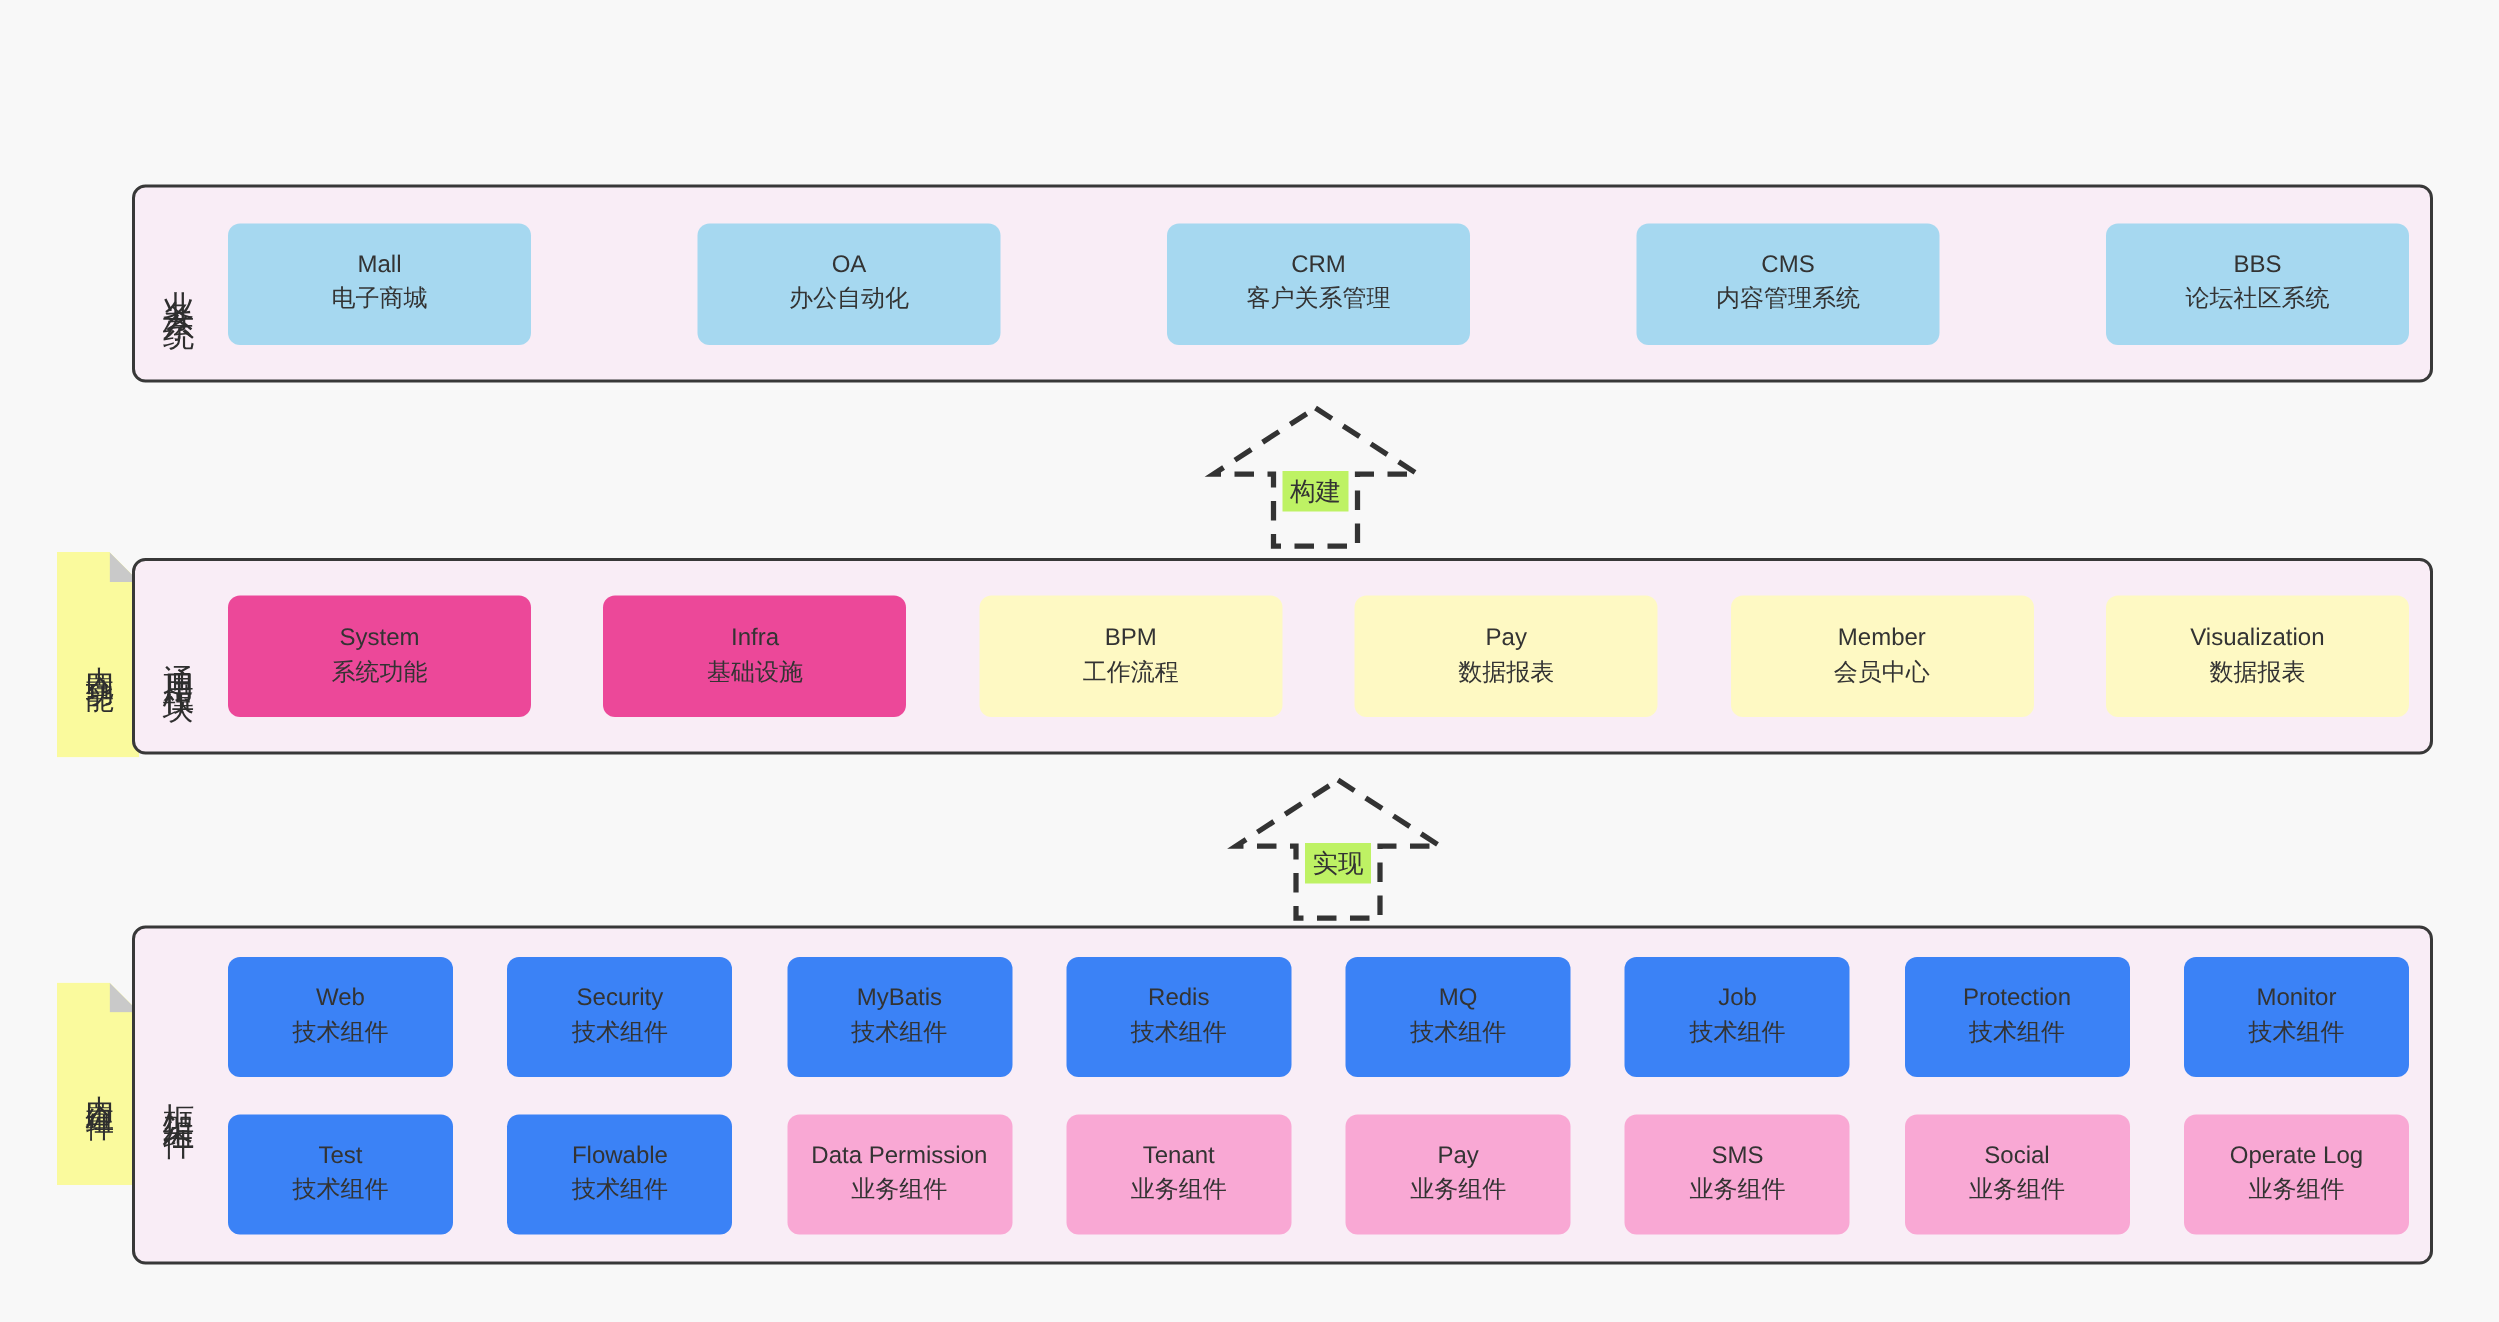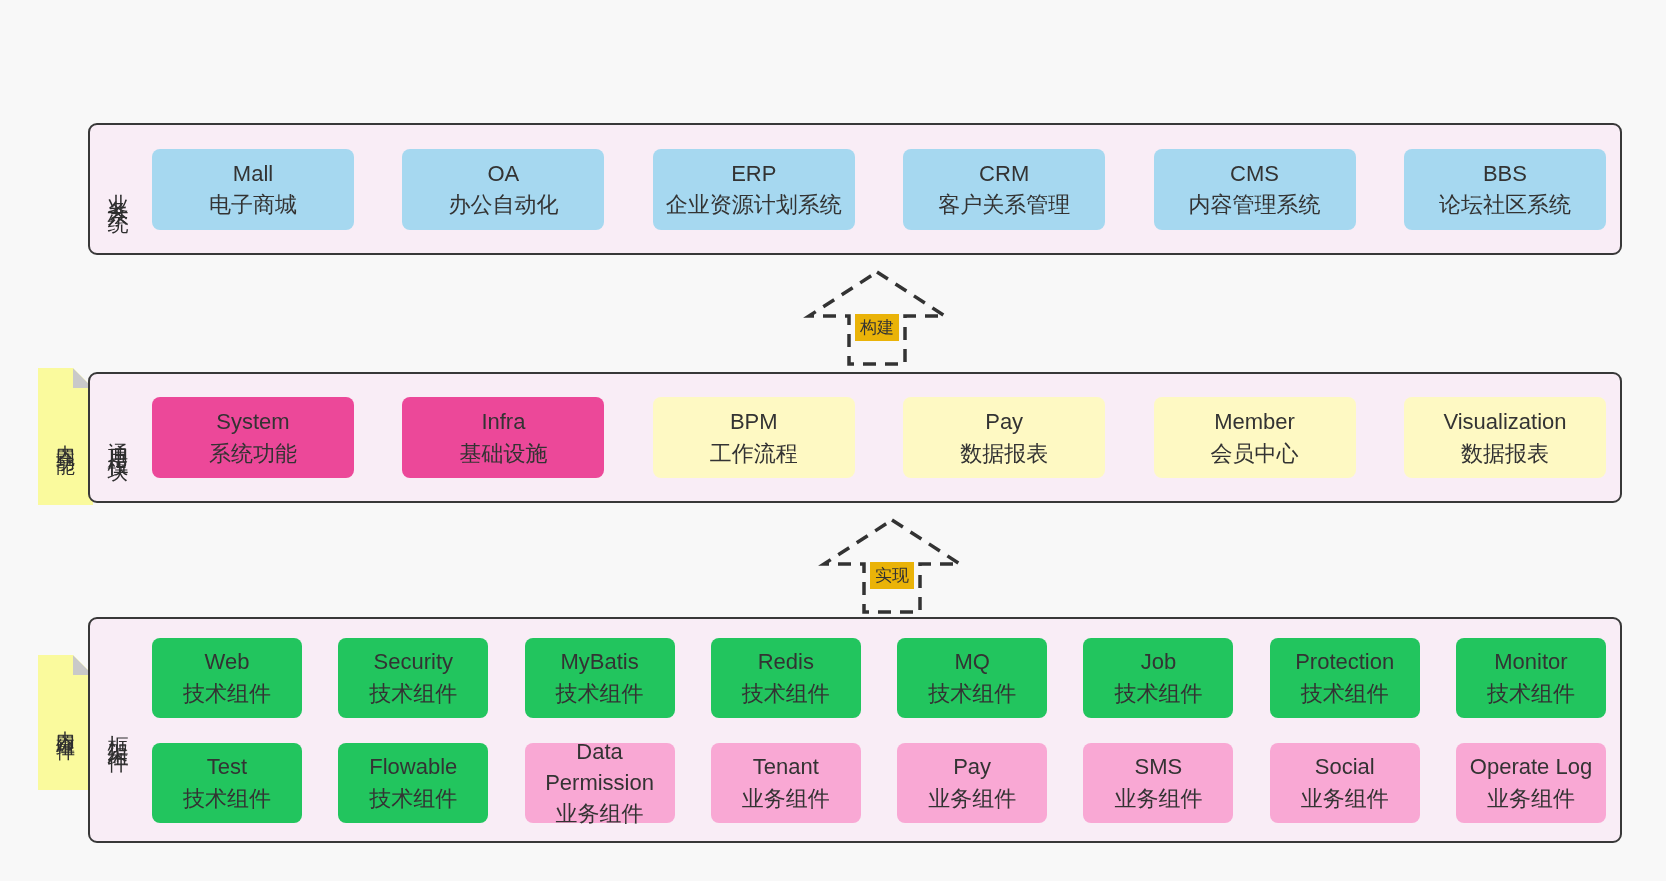--- a/index.html
+++ b/index.html
@@ -25,70 +25,66 @@
     flex:1;display:flex;align-items:center;justify-content:space-between;
     padding:0 14px 0 6px;
   }
   .rows{
     flex:1;display:flex;flex-direction:column;justify-content:center;gap:25px;
     padding:0 14px 0 6px;
   }
   .rows .row{display:flex;justify-content:space-between;}
   .box{
     border-radius:8px;display:flex;flex-direction:column;align-items:center;justify-content:center;
-    text-align:center;font-size:22px;line-height:1.42;box-sizing:border-box;padding:2px 8px;
+    text-align:center;font-size:16px;line-height:1.42;box-sizing:border-box;padding:2px 8px;
   }
   .wide{width:202px;height:81px;}
   .small{width:150px;height:80px;}
   .blue{background:#a6d8f0;}
   .red{background:#ec4899;}
   .pink{background:#fef9c3;}
-  .green{background:#22c55e;}
+  .green{background:#3b82f6;}
   .lightgreen{background:#f9a8d4;}
   .note{
     position:absolute;left:38px;width:55px;z-index:1;background:#fafa9d;
     display:flex;align-items:center;justify-content:center;
     clip-path:polygon(0 0,calc(100% - 20px) 0,100% 20px,100% 100%,0 100%);
     font-size:19px;color:#2e2e2e;
   }
   .note1{top:368px;height:137px;}
   .note2{top:655px;height:135px;}
   .note-fold{
     position:absolute;top:0;right:0;width:20px;height:20px;background:#c9c9c9;
     clip-path:polygon(0 0,100% 100%,0 100%);
   }
   .note .vtext{letter-spacing:4px;}
   .arrow{position:absolute;width:160px;height:100px;z-index:1;}
   .arrow1{left:797px;top:268px;}
   .arrow2{left:812px;top:516px;}
   .arrow svg{position:absolute;left:0;top:0;}
   .arrow-label{
     position:absolute;left:50%;top:46px;transform:translateX(-50%);
-    background:#eab308;padding:2px 5px;font-size:17px;white-space:nowrap;
+    background:#bef264;padding:2px 5px;font-size:17px;white-space:nowrap;
   }
 </style>
 </head>
 <body>
 
 <div class="band band1">
   <div class="side-label">
     <span class="vtext">业务系统</span>
   </div>
   <div class="row-area">
     <div class="box wide blue">
       <div>Mall</div>
       <div>电子商城</div>
     </div>
     <div class="box wide blue">
       <div>OA</div>
       <div>办公自动化</div>
-    </div>
-    <div class="box wide blue">
-      <div>ERP</div>
-      <div>企业资源计划系统</div>
     </div>
     <div class="box wide blue">
       <div>CRM</div>
       <div>客户关系管理</div>
     </div>
     <div class="box wide blue">
       <div>CMS</div>
       <div>内容管理系统</div>
     </div>
     <div class="box wide blue">

